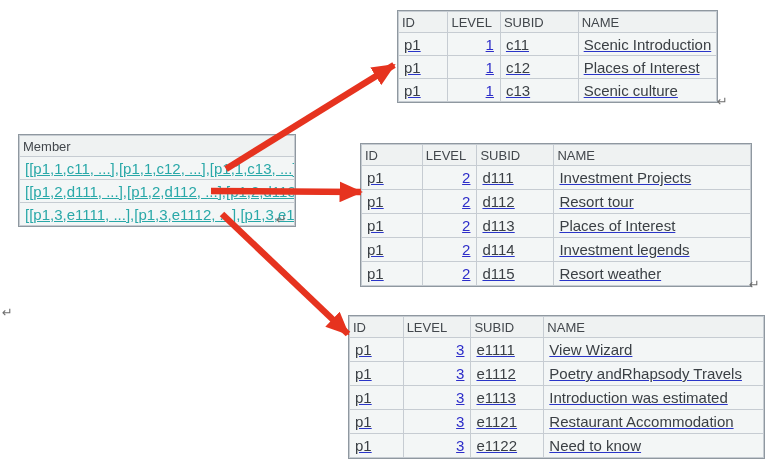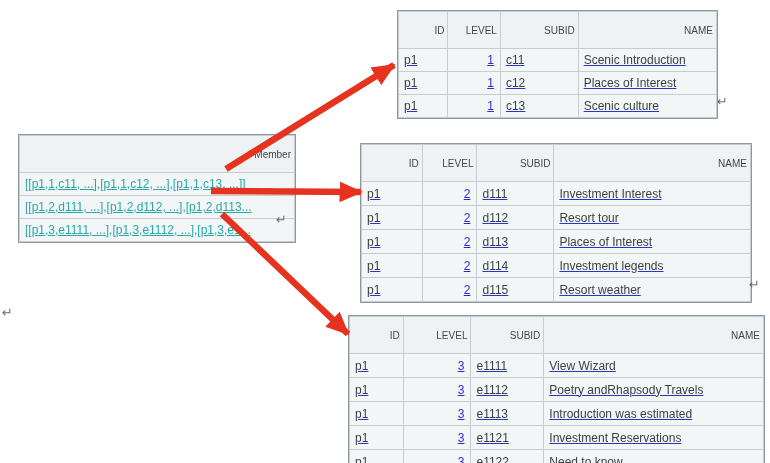--- a/index.html
+++ b/index.html
@@ -3,23 +3,23 @@
 <meta charset="utf-8">
 <style>
   html,body{margin:0;padding:0;background:#ffffff;}
   body{width:770px;height:463px;position:relative;overflow:hidden;
        font-family:"Liberation Sans",sans-serif;}
   .canvas{position:absolute;inset:0;background:#ffffff;}
 
   
   table.tbl{position:absolute;border-collapse:separate;border-spacing:1px;
     background:#c6ccd2;border:1px solid #8f98a0;table-layout:fixed;}
-  table.tbl th{background:#eff2f2;color:#42474c;font-weight:400;font-size:10px;
-    height:20px;padding:8px 3px;text-align:right;white-space:nowrap;overflow:hidden;}
-  table.tbl td{background:#f3f6f6;font-size:12px;height:22px;padding:0 5px;
+  table.tbl th{background:#eff2f2;color:#42474c;font-weight:400;font-size:13px;
+    height:20px;padding:0 3px;text-align:left;white-space:nowrap;overflow:hidden;}
+  table.tbl td{background:#f3f6f6;font-size:15px;height:22px;padding:0 5px;
     white-space:nowrap;overflow:hidden;vertical-align:middle;}
   table.tall td{height:23px;}
 
   a.lnk{color:#3a3f44;text-decoration:underline;
     text-decoration-color:#2a35c8;cursor:pointer;}
   a.lnk.num{color:#2d2dc9;display:block;text-align:right;padding-right:1px;
     text-decoration-color:#2d2dc9;}
   td.c-num{text-align:right;padding:0 3px 0 5px;}
 
   a.mlnk{color:#29a8a8;text-decoration:underline;cursor:pointer;}
@@ -115,21 +115,21 @@
         <th>NAME</th>
       </tr>
     </thead>
     <tbody>
       <tr>
         <td><a class="lnk">p1</a></td>
         <td class="c-num">
             <a class="lnk num">2</a>
           </td>
         <td><a class="lnk">d111</a></td>
-        <td><a class="lnk">Investment Interest</a></td>
+        <td><a class="lnk">Investment Projects</a></td>
       </tr>
       <tr>
         <td><a class="lnk">p1</a></td>
         <td class="c-num">
             <a class="lnk num">2</a>
           </td>
         <td><a class="lnk">d112</a></td>
         <td><a class="lnk">Resort tour</a></td>
       </tr>
       <tr>
@@ -198,21 +198,21 @@
           </td>
         <td><a class="lnk">e1113</a></td>
         <td><a class="lnk">Introduction was estimated</a></td>
       </tr>
       <tr>
         <td><a class="lnk">p1</a></td>
         <td class="c-num">
             <a class="lnk num">3</a>
           </td>
         <td><a class="lnk">e1121</a></td>
-        <td><a class="lnk">Investment Reservations</a></td>
+        <td><a class="lnk">Restaurant Accommodation</a></td>
       </tr>
       <tr>
         <td><a class="lnk">p1</a></td>
         <td class="c-num">
             <a class="lnk num">3</a>
           </td>
         <td><a class="lnk">e1122</a></td>
         <td><a class="lnk">Need to know</a></td>
       </tr>
     </tbody>

